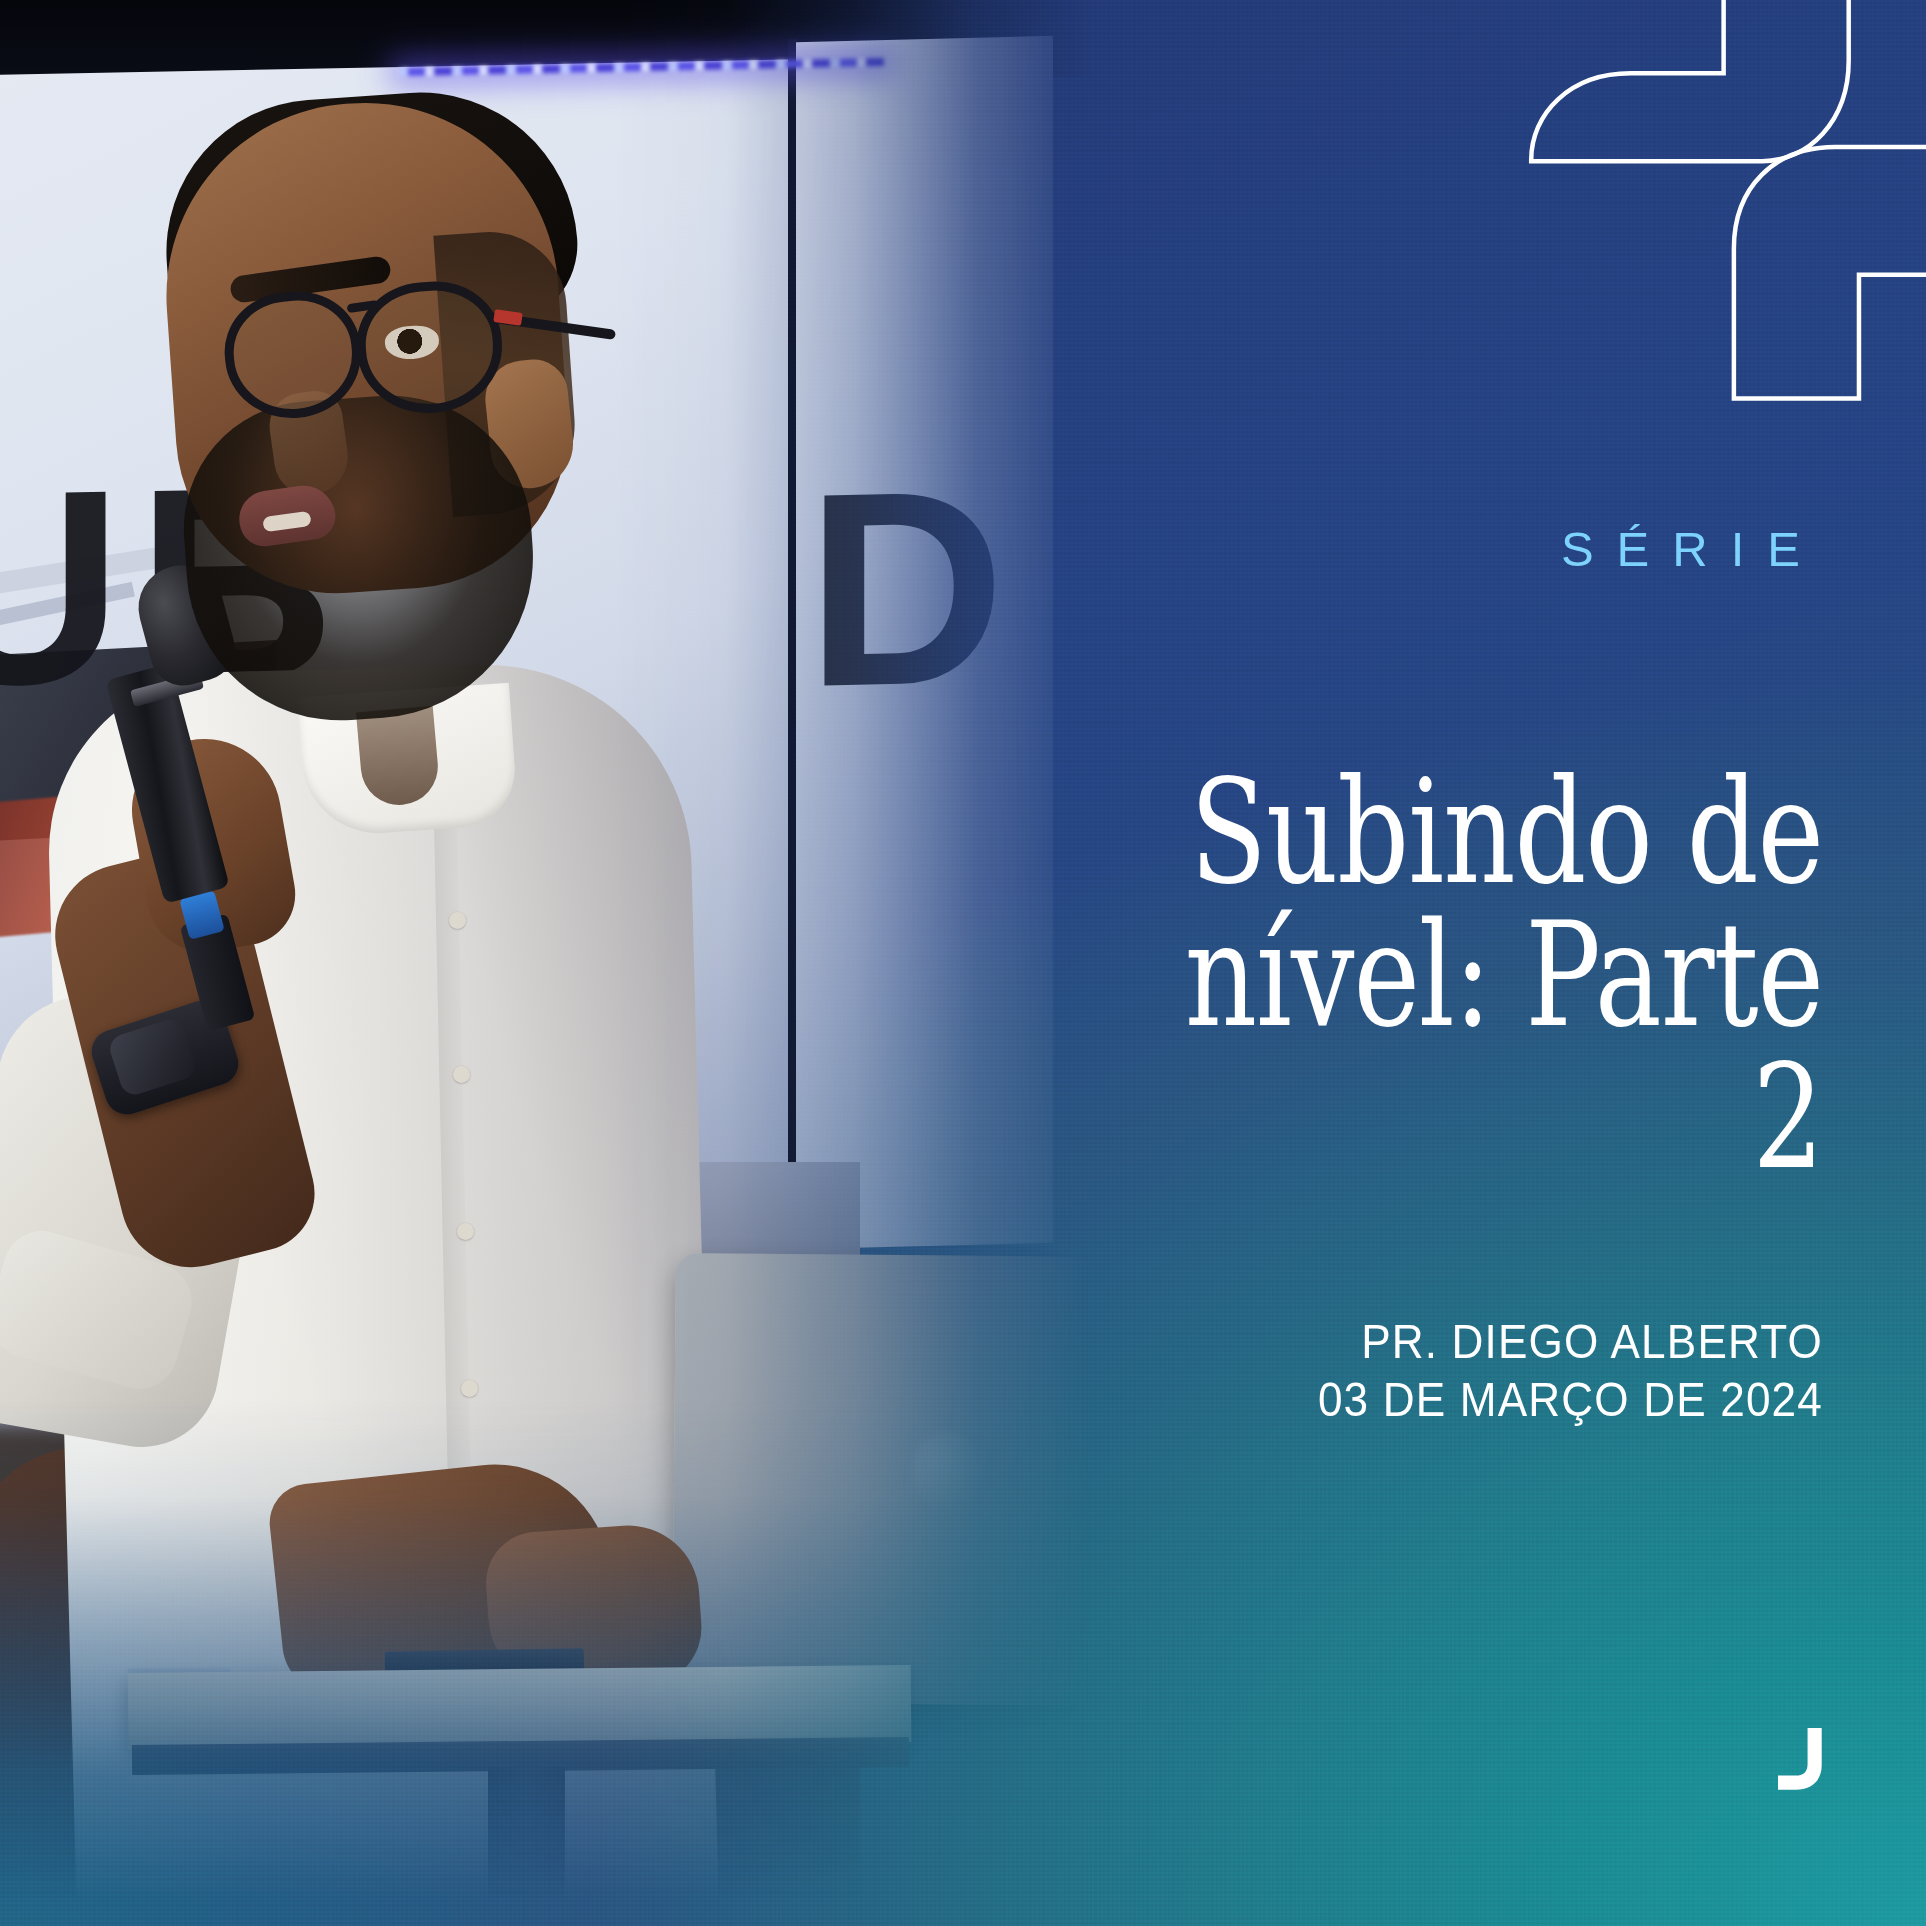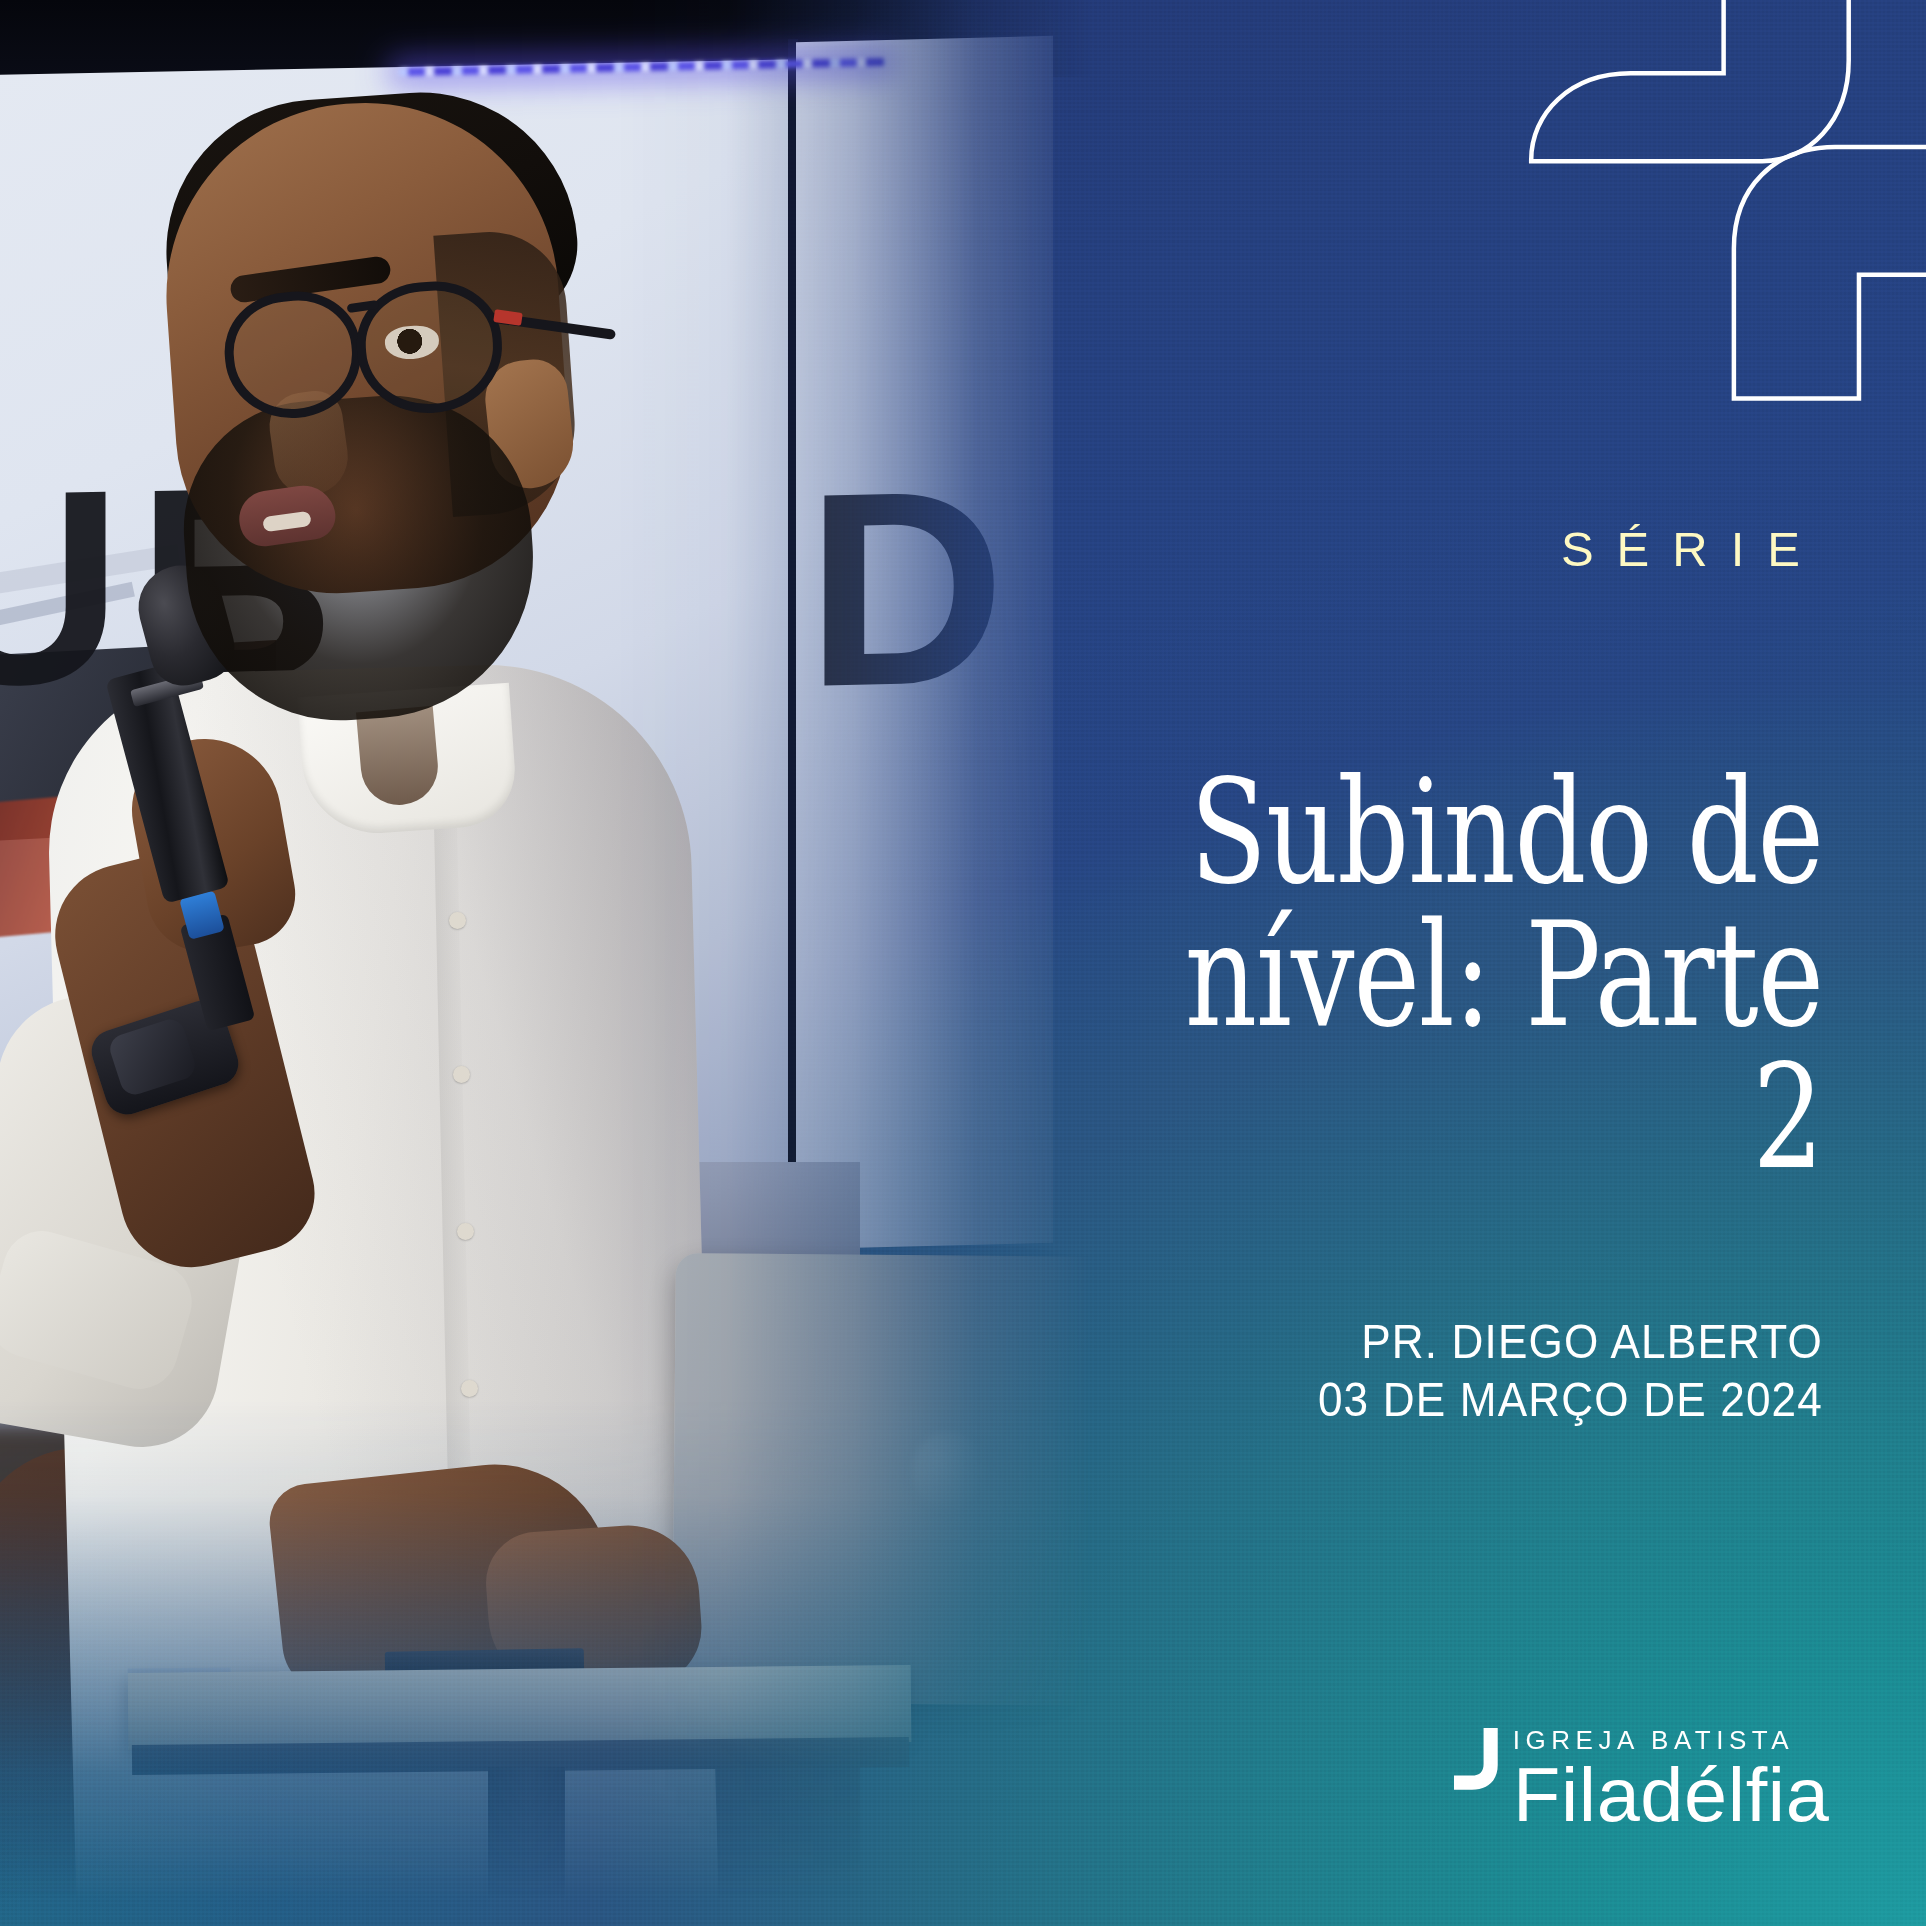--- a/index.html
+++ b/index.html
@@ -318,21 +318,21 @@
   }
   .brand-pattern svg{display:block;}
 
   
   .panel{
     position:absolute;right:103px;top:0;width:950px;height:1926px;
   }
   .serie{
     position:absolute;right:0;top:525px;
     font-size:49px;font-weight:400;letter-spacing:23px;
-    color:#fef9c3;text-align:right;line-height:1;
+    color:#7dd3fc;text-align:right;line-height:1;
     text-indent:23px;
     font-family:"Liberation Sans", sans-serif;
   }
   .title{
     position:absolute;right:0;top:761px;width:873px;
     font-family:"DejaVu Serif", serif;
     font-size:144px;line-height:.99;font-weight:400;
     color:#ffffff;text-align:right;
     transform:scaleX(.78);transform-origin:100% 0;
     letter-spacing:-1.3px;
@@ -470,22 +470,18 @@
       <span>PR.  DIEGO ALBERTO</span>
       <span class="line2">03 DE MARÇO DE 2024</span>
     </div>
 
     <div class="logo">
       <div class="logo-mark">
         <svg width="45" height="72" viewBox="0 0 70 112" fill="none">
           <path d="M46 0 L68 0 L68 58 C68 82 52 96 28 96 L0 96 L0 74 L28 74 C40 74 46 68 46 56 Z" fill="#ffffff"></path>
         </svg>
       </div>
-      <div class="logo-text">
-        <span class="logo-sub">IGREJA BATISTA</span>
-        <span class="logo-name">Filadélfia</span>
-      </div>
     </div>
 
   </div>
 
 </div>
 
 
 </body></html>

